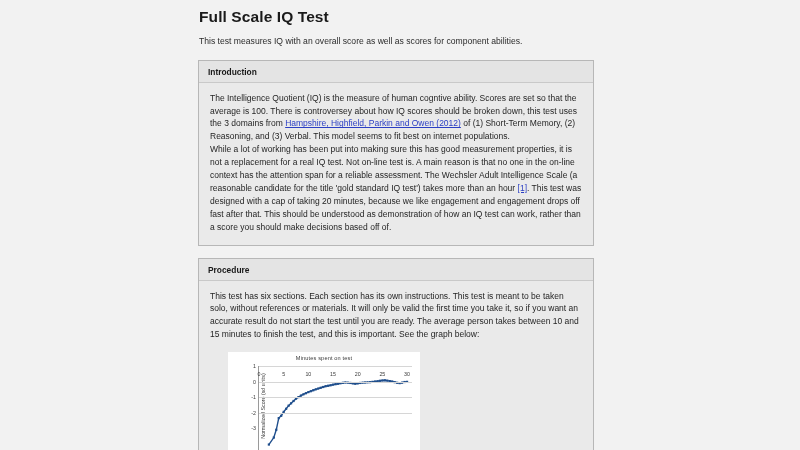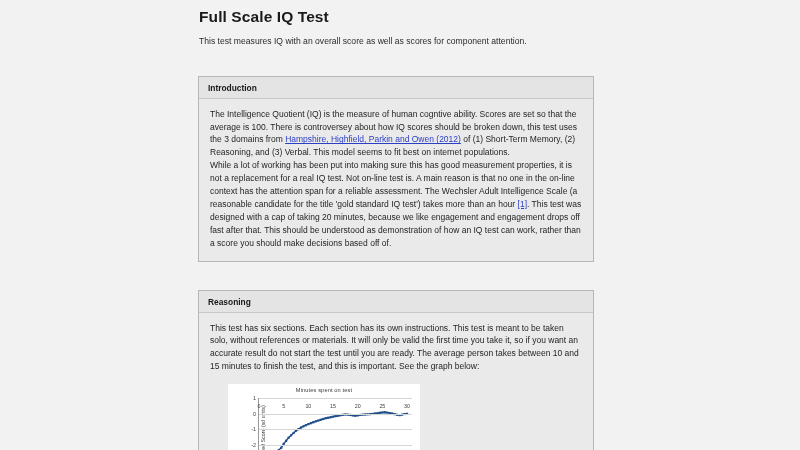--- a/index.html
+++ b/index.html
@@ -37,21 +37,21 @@
 
   .page-subtitle {
     margin: 0;
     padding: 10px 0 0 3px;
     font-size: 8.6px;
     color: #2b2b2b;
     line-height: 1.35;
   }
 
   .panel {
-    margin: 28px 0 0 2px;
+    margin: 12px 0 0 2px;
     width: 396px;
     border: 1px solid #b7b7b7;
     background: #e9e9e9;
     box-sizing: border-box;
   }
 
   .panel-header {
     padding: 6px 9px 5px 9px;
     font-size: 8.4px;
     font-weight: bold;
@@ -171,34 +171,34 @@
     background: #d6d6d6;
   }
 </style>
 </head>
 <body>
 
 <div class="page">
   <div class="content">
 
     <h1 class="page-title">Full Scale IQ Test</h1>
-    <p class="page-subtitle">This test measures IQ with an overall score as well as scores for component attention.</p>
+    <p class="page-subtitle">This test measures IQ with an overall score as well as scores for component abilities.</p>
 
     <section class="panel">
       <div class="panel-header">Introduction</div>
       <div class="panel-body">
         <p class="para"><span>The Intelligence Quotient (IQ) is the measure of human cogntive ability. Scores are set so that the average is 100. There is controversey about how IQ scores should be broken down, this test uses the 3 domains from </span><a class="link" href="#">Hampshire, Highfield, Parkin and Owen (2012)</a><span> of (1) Short-Term Memory, (2) Reasoning, and (3) Verbal. This model seems to fit best on internet populations.</span></p>
 
 
         <p class="para"><span>While a lot of working has been put into making sure this has good measurement properties, it is not a replacement for a real IQ test. Not on-line test is. A main reason is that no one in the on-line context has the attention span for a reliable assessment. The Wechsler Adult Intelligence Scale (a reasonable candidate for the title 'gold standard IQ test') takes more than an hour </span><a class="link" href="#">[1]</a><span>. This test was designed with a cap of taking 20 minutes, because we like engagement and engagement drops off fast after that. This should be understood as demonstration of how an IQ test can work, rather than a score you should make decisions based off of.</span></p>
       </div>
     </section>
 
     <section class="panel">
-      <div class="panel-header">Reasoning</div>
+      <div class="panel-header">Procedure</div>
       <div class="panel-body">
         <p class="para">This test has six sections. Each section has its own instructions. This test is meant to be taken solo, without references or materials. It will only be valid the first time you take it, so if you want an accurate result do not start the test until you are ready. The average person takes between 10 and 15 minutes to finish the test, and this is important. See the graph below:</p>
 
         <div class="chart-wrap">
           <div class="chart-card">
             <div class="chart-title">Minutes spent on test</div>
             <div class="y-axis-label">Normalized Score (sd units)</div>
             <div class="plot" id="plot">
               <svg id="chart-svg" viewBox="0 0 100 100" preserveAspectRatio="none">
                   <polyline points="6.451612903225806,93.5185185185185 9.67741935483871,85.18518518518519 11.29032258064516,75.92592592592592 12.903225806451612,62.03703703703704 14.516129032258066,59.25925925925925 16.129032258064516,54.629629629629626 17.741935483870968,50.92592592592593 19.35483870967742,47.22222222222222 20.967741935483872,44.44444444444444 22.58064516129032,41.666666666666664 24.193548387096776,38.888888888888886 25.806451612903224,37.03703703703704 27.419354838709676,35.18518518518518 29.03225806451613,33.7037037037037 30.64516129032258,32.407407407407405 32.25806451612903,31.11111111111111 33.87096774193548,30.000000000000004 35.483870967741936,28.888888888888886 37.096774193548384,27.77777777777778 38.70967741935484,26.851851851851848 40.32258064516129,25.92592592592593 41.935483870967744,24.99999999999999 43.54838709677419,24.07407407407407 45.16129032258064,23.518518518518505 46.774193548387096,22.962962962962962 48.38709677419355,22.22222222222222 50,21.666666666666668 51.61290322580645,21.111111111111104 53.2258064516129,20.55555555555556 54.83870967741935,19.999999999999996 56.451612903225815,19.62962962962962 58.06451612903226,19.814814814814817 59.67741935483871,20.185185185185183 61.29032258064516,20.740740740740737 62.903225806451616,21.111111111111104 64.51612903225806,20.740740740740737 66.12903225806451,20.185185185185183 67.74193548387096,19.814814814814817 69.35483870967742,19.62962962962962 70.96774193548387,19.444444444444443 72.58064516129032,19.259259259259252 74.19354838709677,18.88888888888888 75.80645161290323,18.518518518518512 77.41935483870968,18.14814814814816 79.03225806451613,17.59259259259259 80.64516129032258,17.222222222222218 82.25806451612904,17.037037037037038 83.87096774193549,17.407407407407415 85.48387096774194,17.96296296296296 87.09677419354838,18.518518518518512 88.70967741935483,19.259259259259252 90.32258064516128,19.999999999999996 91.93548387096774,20.37037037037036 93.54838709677419,19.814814814814817 95.16129032258065,19.074074074074076 96.7741935483871,18.88888888888888" fill="none" stroke="#1f4e8c" stroke-width="1.4" vector-effect="non-scaling-stroke"></polyline>

